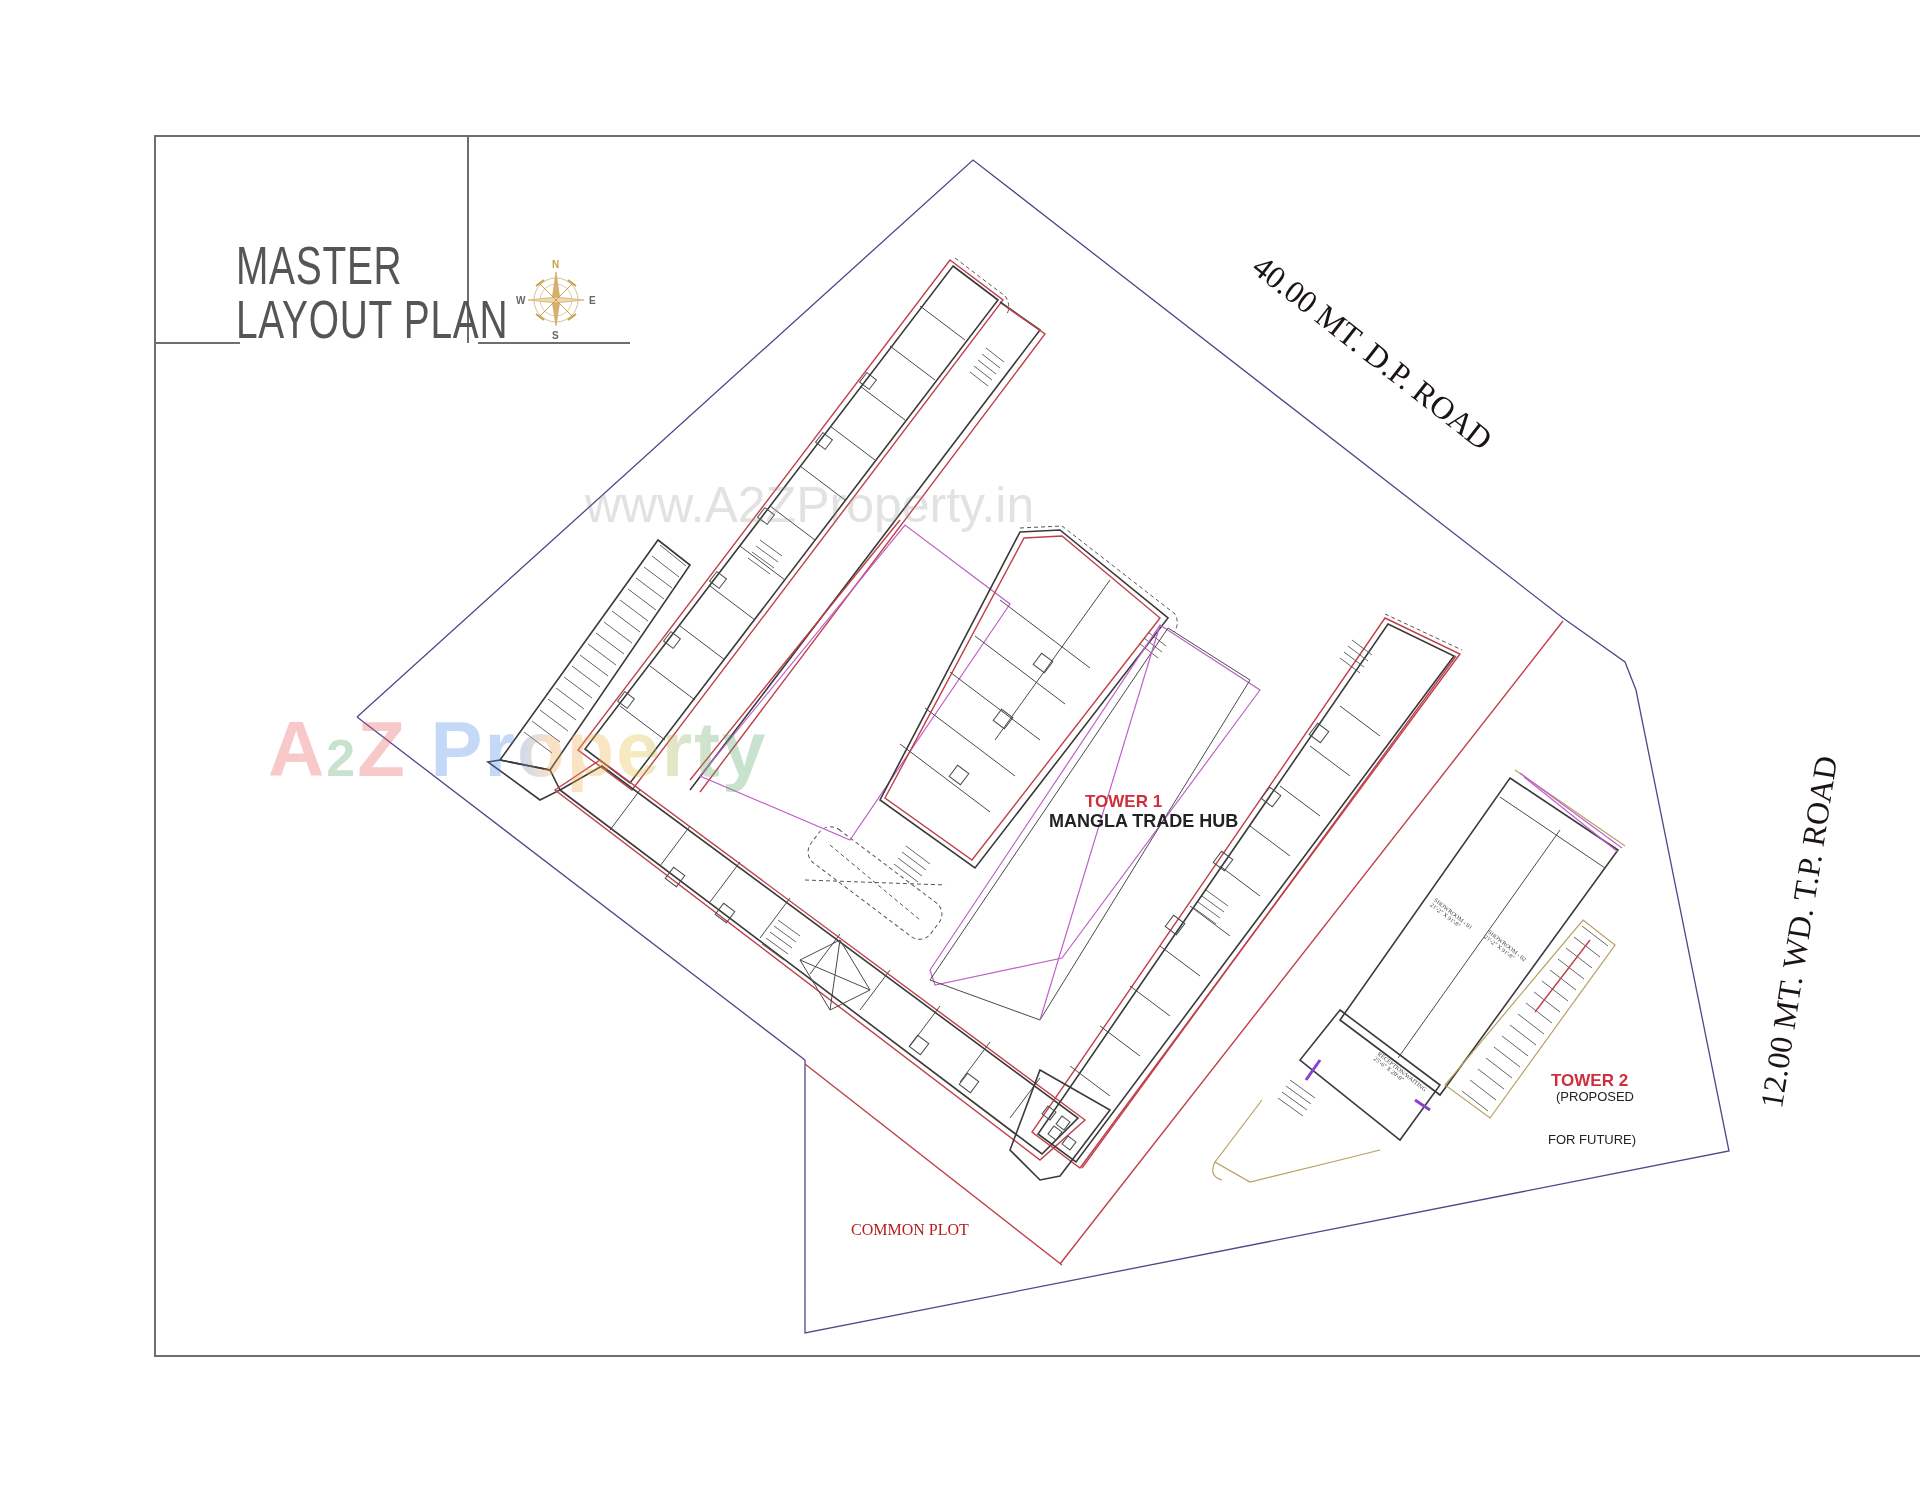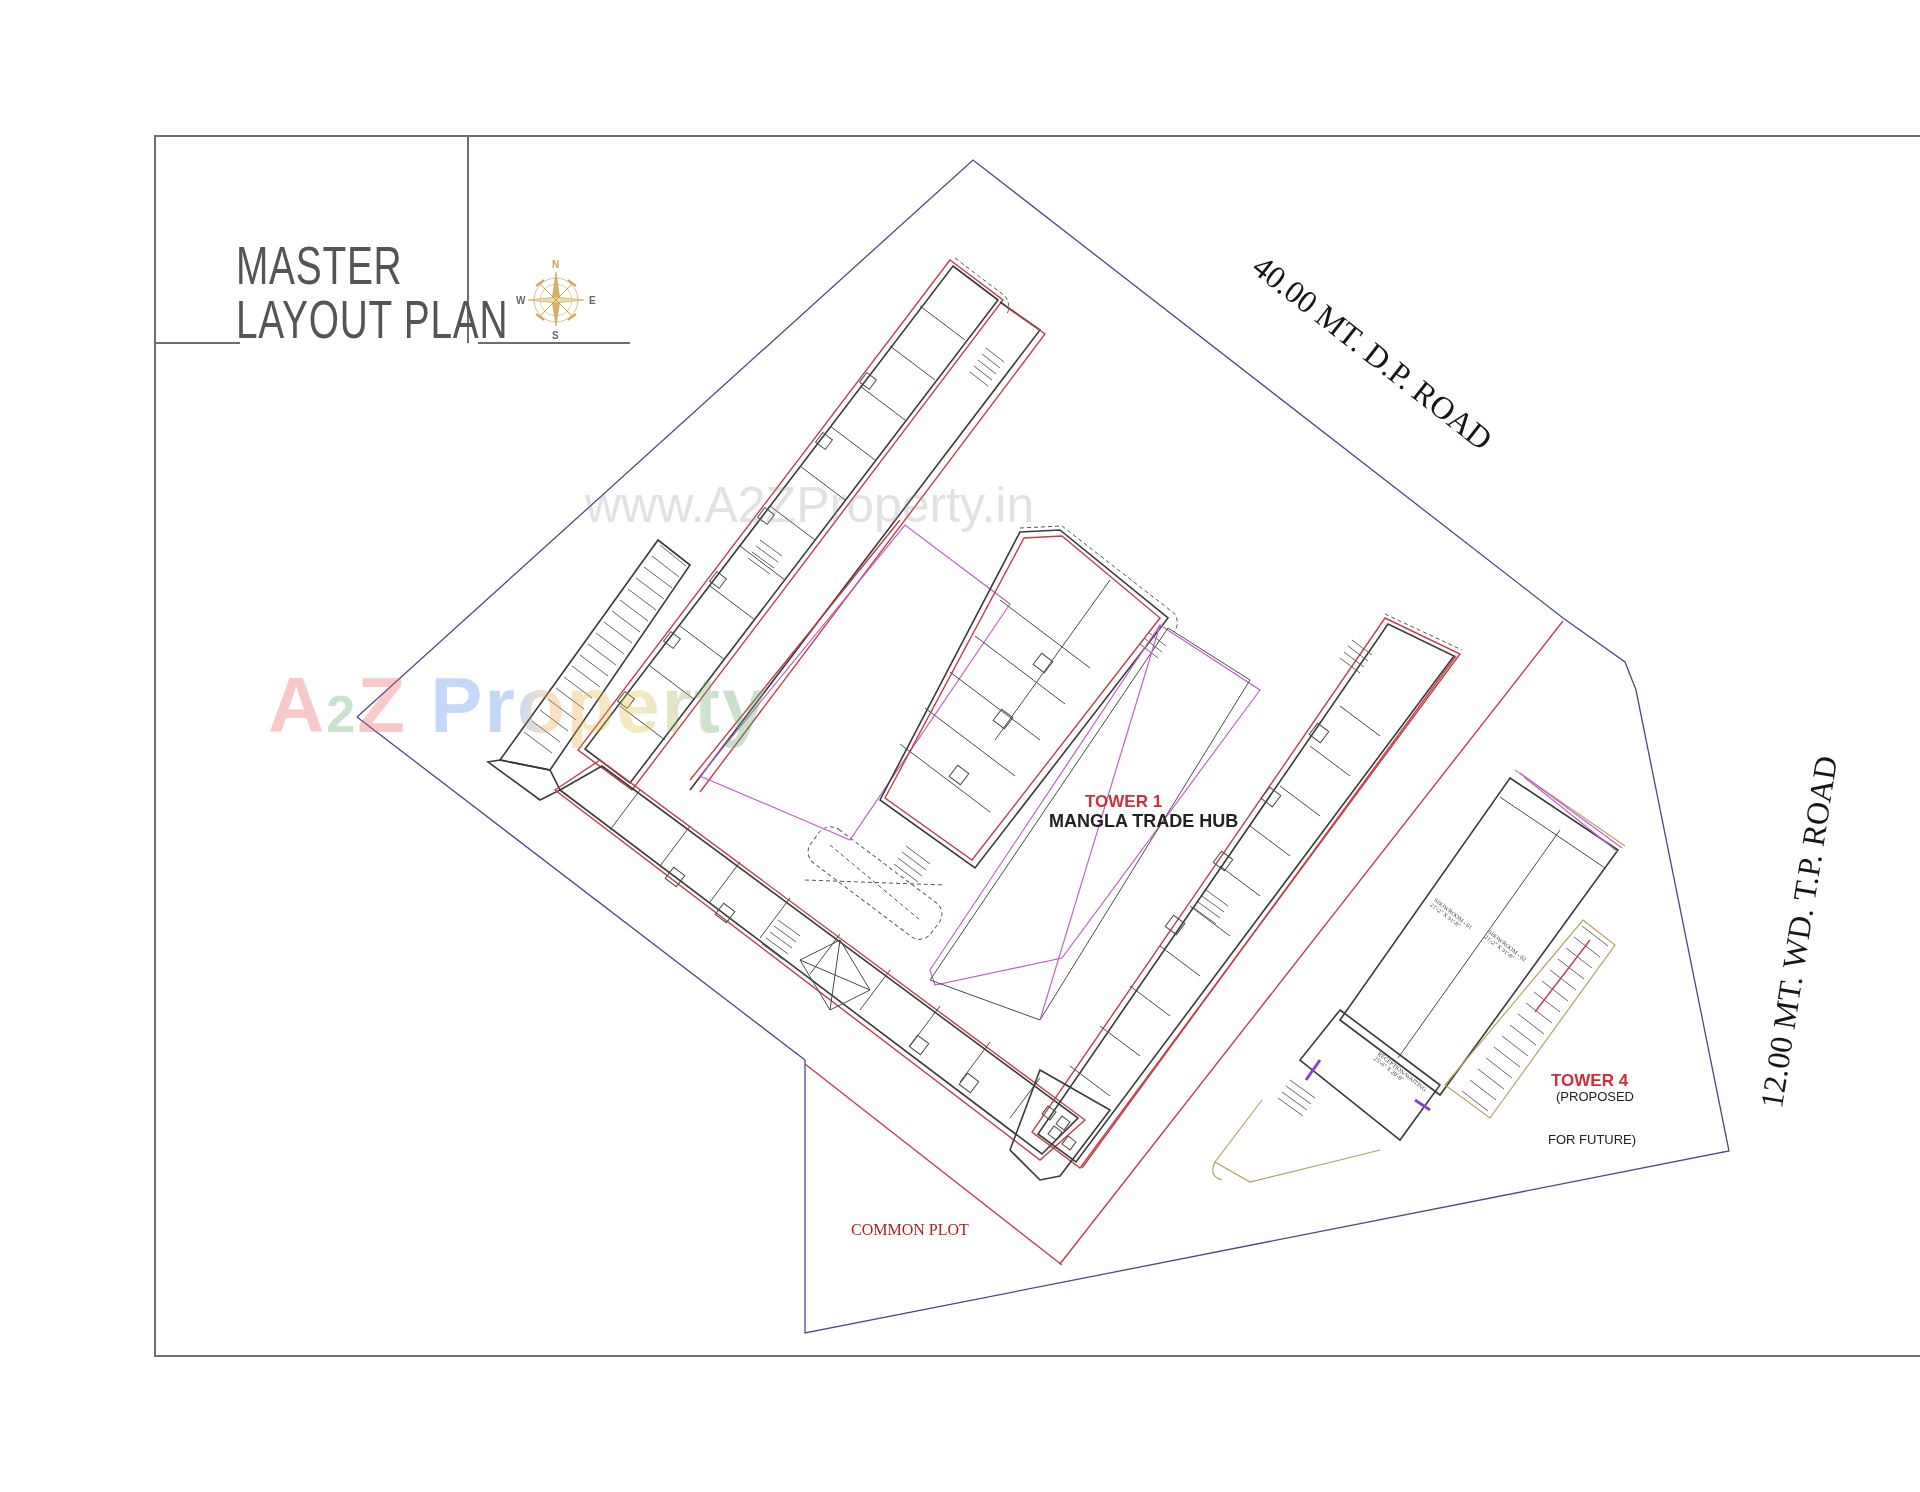--- a/index.html
+++ b/index.html
@@ -16,21 +16,21 @@
   .tan { stroke:#b8a060; stroke-width:1.2; fill:none; }
   .purple { stroke:#8a3fd0; stroke-width:3; }
 
   .title-text { position:absolute; left:236px; font-family:"Liberation Sans Narrow","Liberation Sans", sans-serif; font-weight:300; color:#555; font-size:54px; letter-spacing:1px; transform:scaleX(0.72); transform-origin:left top; line-height:1; }
   .road-label { position:absolute; font-family:"Liberation Serif", serif; color:#1a1414; font-size:32px; white-space:nowrap; transform-origin:left top; }
   .tower-title { position:absolute; font-family:"Liberation Sans", sans-serif; font-weight:bold; color:#d02e3a; font-size:17px; text-align:center; white-space:nowrap; }
   .tower-sub { position:absolute; font-family:"Liberation Sans", sans-serif; font-weight:bold; color:#222; font-size:18px; text-align:center; white-space:nowrap; }
   .tower-note { position:absolute; font-family:"Liberation Sans", sans-serif; color:#222; font-size:13px; text-align:center; line-height:15px; white-space:nowrap; }
   .plot-label { position:absolute; font-family:"Liberation Serif", serif; color:#b91c1c; font-size:16px; white-space:nowrap; }
   .wm-url { position:absolute; left:585px; top:476px; font-family:"Liberation Sans", sans-serif; font-size:50px; color:rgba(150,150,150,0.28); white-space:nowrap; }
-  .wm-logo { position:absolute; left:268px; top:660px; font-family:"Liberation Sans", sans-serif; font-weight:bold; font-size:78px; white-space:nowrap; opacity:0.32; letter-spacing:2px; }
+  .wm-logo { position:absolute; left:268px; top:704px; font-family:"Liberation Sans", sans-serif; font-weight:bold; font-size:78px; white-space:nowrap; opacity:0.32; letter-spacing:2px; }
   .compass-letter { position:absolute; font-family:"Liberation Sans", sans-serif; font-weight:bold; font-size:10px; color:#666; }
   .room-label { position:absolute; font-family:"Liberation Serif", serif; font-size:6px; color:#444; white-space:nowrap; }
 </style>
 </head>
 <body>
 
 <svg id="plan" viewBox="0 0 1920 1492" xmlns="http://www.w3.org/2000/svg">
 
   <g>
     <polyline class="frame" points="1920,136 155,136 155,1356 1920,1356"></polyline>
@@ -321,21 +321,21 @@
   <span style="color:#e85a5a">A</span><span style="color:#5aa86a; font-size:52px;">2</span><span style="color:#e85a5a">Z</span>
   <span style="background:linear-gradient(90deg,#4a8ae8 0%,#4a8ae8 25%,#f0a050 35%,#e8c040 60%,#5aa86a 85%);-webkit-background-clip:text;background-clip:text;color:transparent;">Property</span>
 </div>
 
 <div class="road-label" style="left:1268px; top:248px; transform:rotate(38deg);">40.00 MT. D.P. ROAD</div>
 <div class="road-label" style="left:1753px; top:1105px; transform:rotate(-81deg);">12.00 MT. WD. T.P. ROAD</div>
 
 <div class="tower-title" style="left:1085px; top:792px;">TOWER 1</div>
 <div class="tower-sub" style="left:1049px; top:811px;">MANGLA TRADE HUB</div>
 
-<div class="tower-title" style="left:1551px; top:1071px;">TOWER 4</div>
+<div class="tower-title" style="left:1551px; top:1071px;">TOWER 2</div>
 <div class="tower-note" style="left:1556px; top:1089px;">(PROPOSED</div>
 <div class="tower-note" style="left:1548px; top:1104px;margin-top:28px;">FOR FUTURE)</div>
 
 <div class="room-label" style="left:1428px; top:910px; transform:rotate(38deg);">
   <span>SHOWROOM - 01</span><br>
   <span>21'-2" X 91'-8"</span>
 </div>
 <div class="room-label" style="left:1482px; top:942px; transform:rotate(38deg);">
   <span>SHOWROOM - 02</span><br>
   <span>21'-2" X 91'-8"</span>

